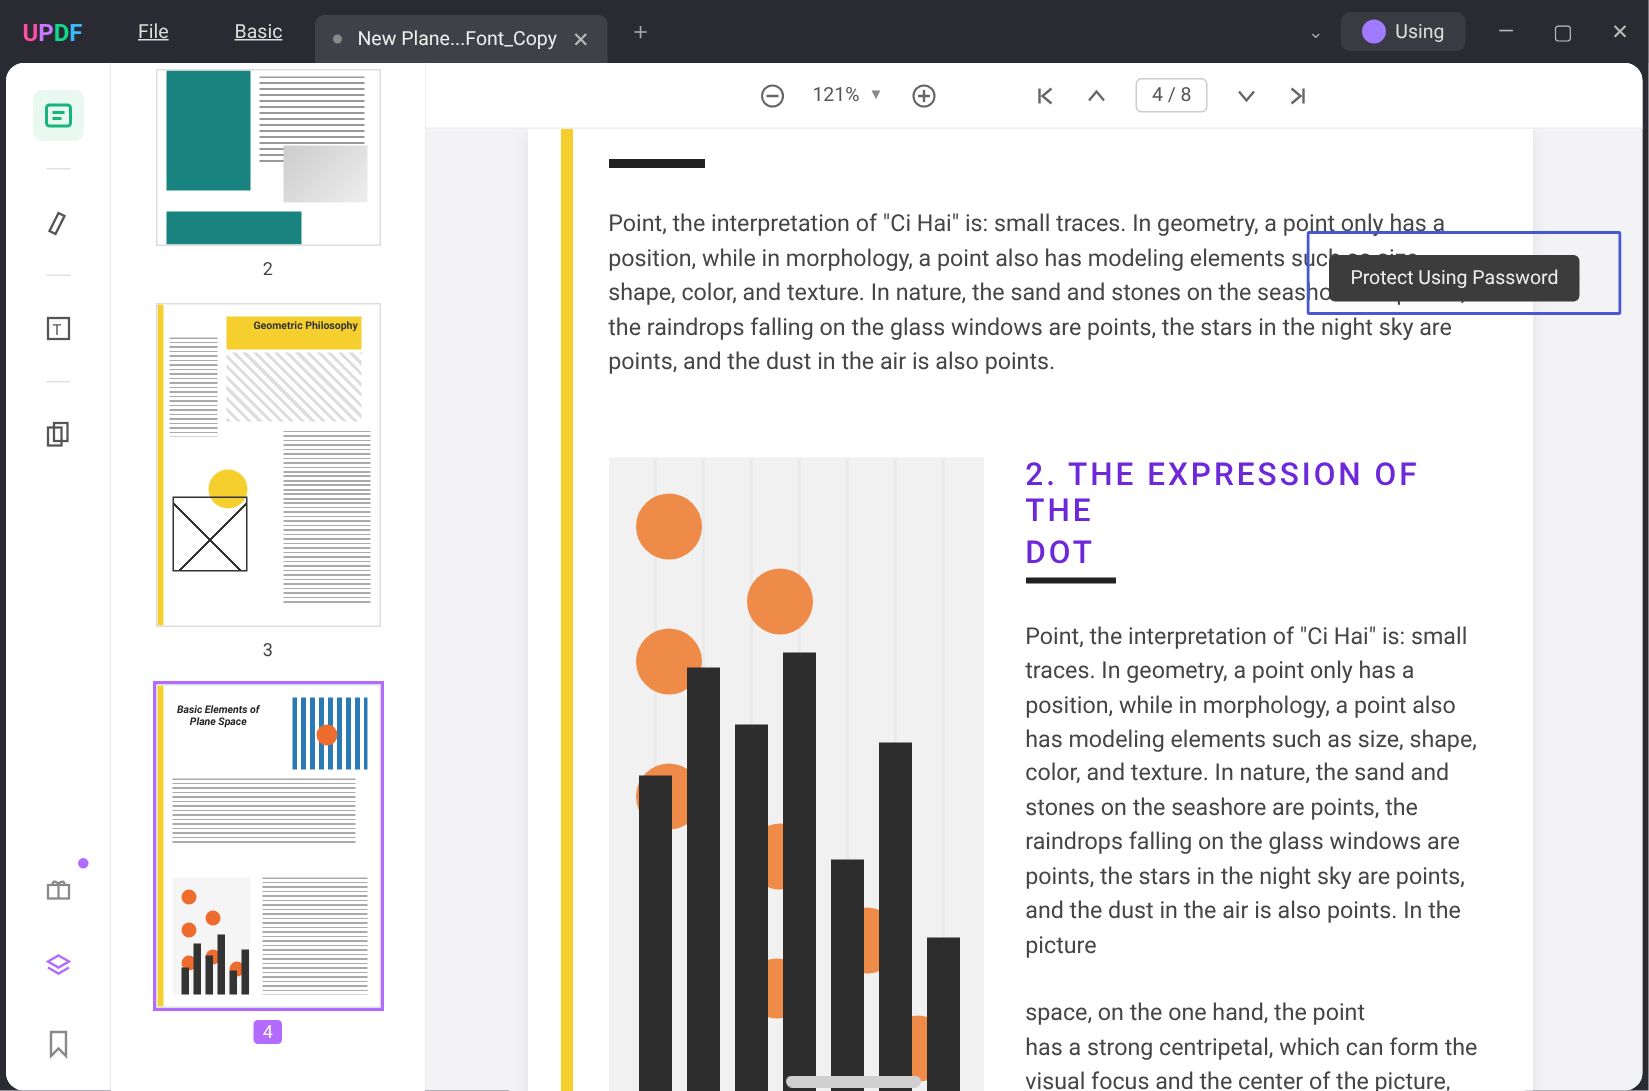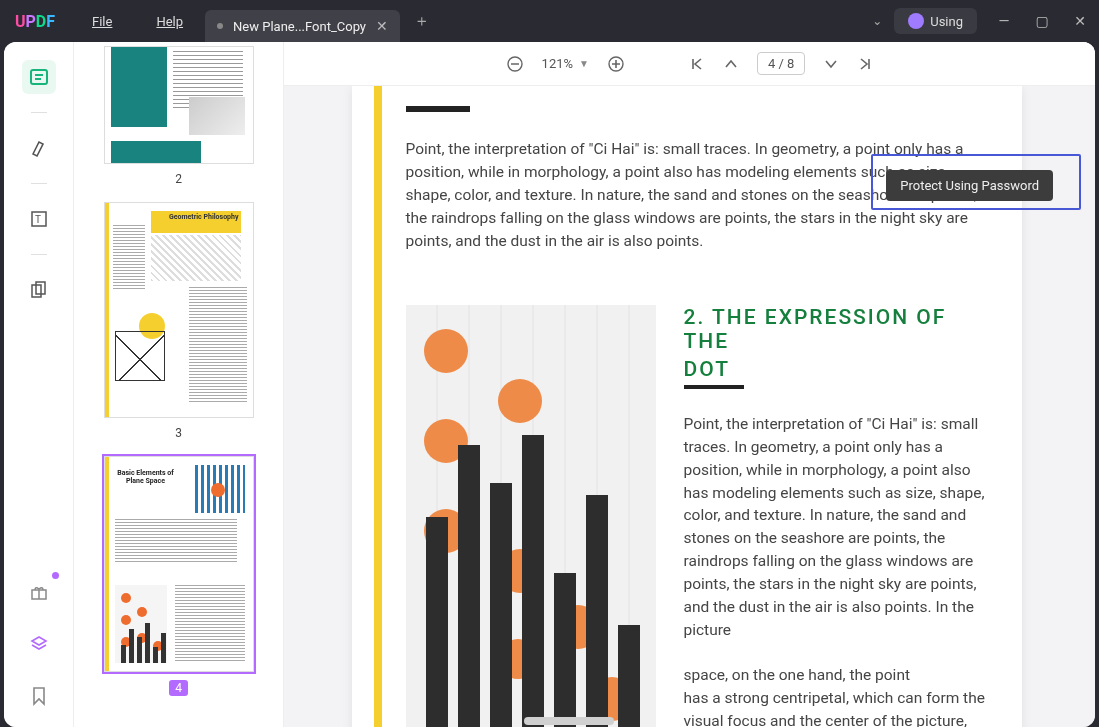--- a/index.html
+++ b/index.html
@@ -44,21 +44,21 @@
   .t3 { height:216px; padding:6px; font-size:5px; color:#666;text-align:right; }
   .t3 .bar{position:absolute;left:0;top:0;bottom:0;width:4px;background:#f5cf2e;}
   .t3 .hdr{position:absolute;left:46px;top:8px;width:90px;height:22px;background:#f5cf2e; font-size:7px; font-weight:700; color:#333; padding:2px;}
   .t3 .wave{position:absolute;left:46px;top:32px;width:90px;height:46px;background:repeating-linear-gradient(45deg,#ddd,#ddd 2px,#fff 2px,#fff 5px);}
   .t3 .circ{position:absolute;left:34px;top:110px;width:26px;height:26px;border-radius:50%;background:#f5cf2e;}
   .t3 .geo{position:absolute;left:10px;top:128px;width:50px;height:50px;border:1px solid #333;background:linear-gradient(45deg,transparent 45%,#333 45%,#333 47%,transparent 47%),linear-gradient(-45deg,transparent 45%,#333 45%,#333 47%,transparent 47%);}
   .t3 .col{position:absolute;left:8px;top:22px;width:32px;height:66px;background:repeating-linear-gradient(#aaa,#aaa 1px,transparent 1px,transparent 3px);}
   .t3 .col2{position:absolute;right:6px;top:84px;width:58px;height:116px;background:repeating-linear-gradient(#aaa,#aaa 1px,transparent 1px,transparent 3px);}
 
   
-  .t4 { height:216px; padding:20px; font-size:5px; color:#555; }
+  .t4 { height:216px; padding:20px; font-size:5px; color:#555;font-style:italic; }
   .t4 .bar{position:absolute;left:0;top:0;bottom:0;width:4px;background:#f5cf2e;}
   .t4 .stripes{position:absolute;right:8px;top:8px;width:50px;height:48px;background:repeating-linear-gradient(90deg,#2a7bb5,#2a7bb5 3px,#fff 3px,#fff 6px);}
   .t4 .ball{position:absolute;right:28px;top:26px;width:14px;height:14px;border-radius:50%;background:#ef6c2f;}
   .t4 .title4{position:absolute;left:10px;top:12px;font-size:7px;font-weight:700;color:#222;width:62px;}
   .t4 .blk{position:absolute;left:10px;top:62px;width:122px;height:44px;background:repeating-linear-gradient(#aaa,#aaa 1px,transparent 1px,transparent 3px);}
   .t4 .art{position:absolute;left:10px;bottom:8px;width:52px;height:78px;background:#f5f5f5;}
   .t4 .art .o{position:absolute;width:10px;height:10px;border-radius:50%;background:#ef6c2f;}
   .t4 .art .b{position:absolute;bottom:0;width:5px;background:#333;}
   .t4 .blk2{position:absolute;right:8px;bottom:8px;width:70px;height:78px;background:repeating-linear-gradient(#aaa,#aaa 1px,transparent 1px,transparent 3px);}
 
@@ -73,21 +73,21 @@
   .yellow-rule { position:absolute; left:22px; top:0; bottom:0; width:8px; background:#f5cf2e; }
   .topline { height:6px; width:64px; background:#222; margin-bottom:26px; }
   .para { font-size:15.5px; line-height:1.48; color:#454545; }
   .para-top { margin-bottom:52px; }
   .flex-row { display:flex; gap:28px; }
   .artwork { width:250px; height:440px; background:#f6f6f6; position:relative; overflow:hidden; flex:0 0 250px;}
   .artwork .tilebg{position:absolute;inset:0;background:repeating-linear-gradient(90deg,#f1f1f1 0 30px,#eaeaea 30px 32px),repeating-linear-gradient(#f1f1f1 0 30px,#eaeaea 30px 32px);} 
   .artwork .bar{position:absolute;bottom:0;width:22px;background:#2d2d2d;}
   .artwork .dot{position:absolute;width:44px;height:44px;border-radius:50%;background:#ef8b48;}
   .rt { flex:1; }
-  .h2 { font-size:21px; font-weight:500; letter-spacing:2px; color:#15803d; margin-bottom:4px; }
+  .h2 { font-size:21px; font-weight:500; letter-spacing:2px; color:#6d28d9; margin-bottom:4px; }
   .h2-rule { height:4px; width:60px; background:#222; margin-bottom:24px;}
   .sp { height:22px; }
 
   .right-rail { width:48px; background:#fff; border-left:1px solid #eee; display:flex; flex-direction:column; align-items:center; padding-top:18px; gap:24px; }
   .rr-btn { cursor:pointer; width:24px;height:24px; display:flex;align-items:center;justify-content:center; color:#666; }
 
   .tooltip-box { position:absolute; top:128px; right:42px; background:#3c3c3c; color:#eee; font-size:13px; padding:8px 14px; border-radius:4px; z-index:20; }
   .tooltip-box::after{content:"";position:absolute;right:-6px;top:50%;transform:translateY(-50%);border:6px solid transparent;border-left-color:#3c3c3c;}
   .highlight-frame { position:absolute; top:112px; right:14px; width:210px; height:56px; border:2px solid #4757d6; border-radius:2px; z-index:19; pointer-events:none;}
 
@@ -100,21 +100,21 @@
 <body>
 
 <div class="titlebar">
   <div class="logo">
       <span>U</span>
       <span>P</span>
       <span>D</span>
       <span>F</span>
     </div>
   <div class="menu-item">File</div>
-  <div class="menu-item">Help</div>
+  <div class="menu-item">Basic</div>
   <div class="tab">
     <span class="dot"></span>
     <span>New Plane...Font_Copy</span>
     <span class="tab-close">✕</span>
   </div>
   <div class="tab-add">＋</div>
   <div class="title-spacer"></div>
   <div class="chev">⌄</div>
   <div class="login-btn">
     <span class="login-av"></span>

